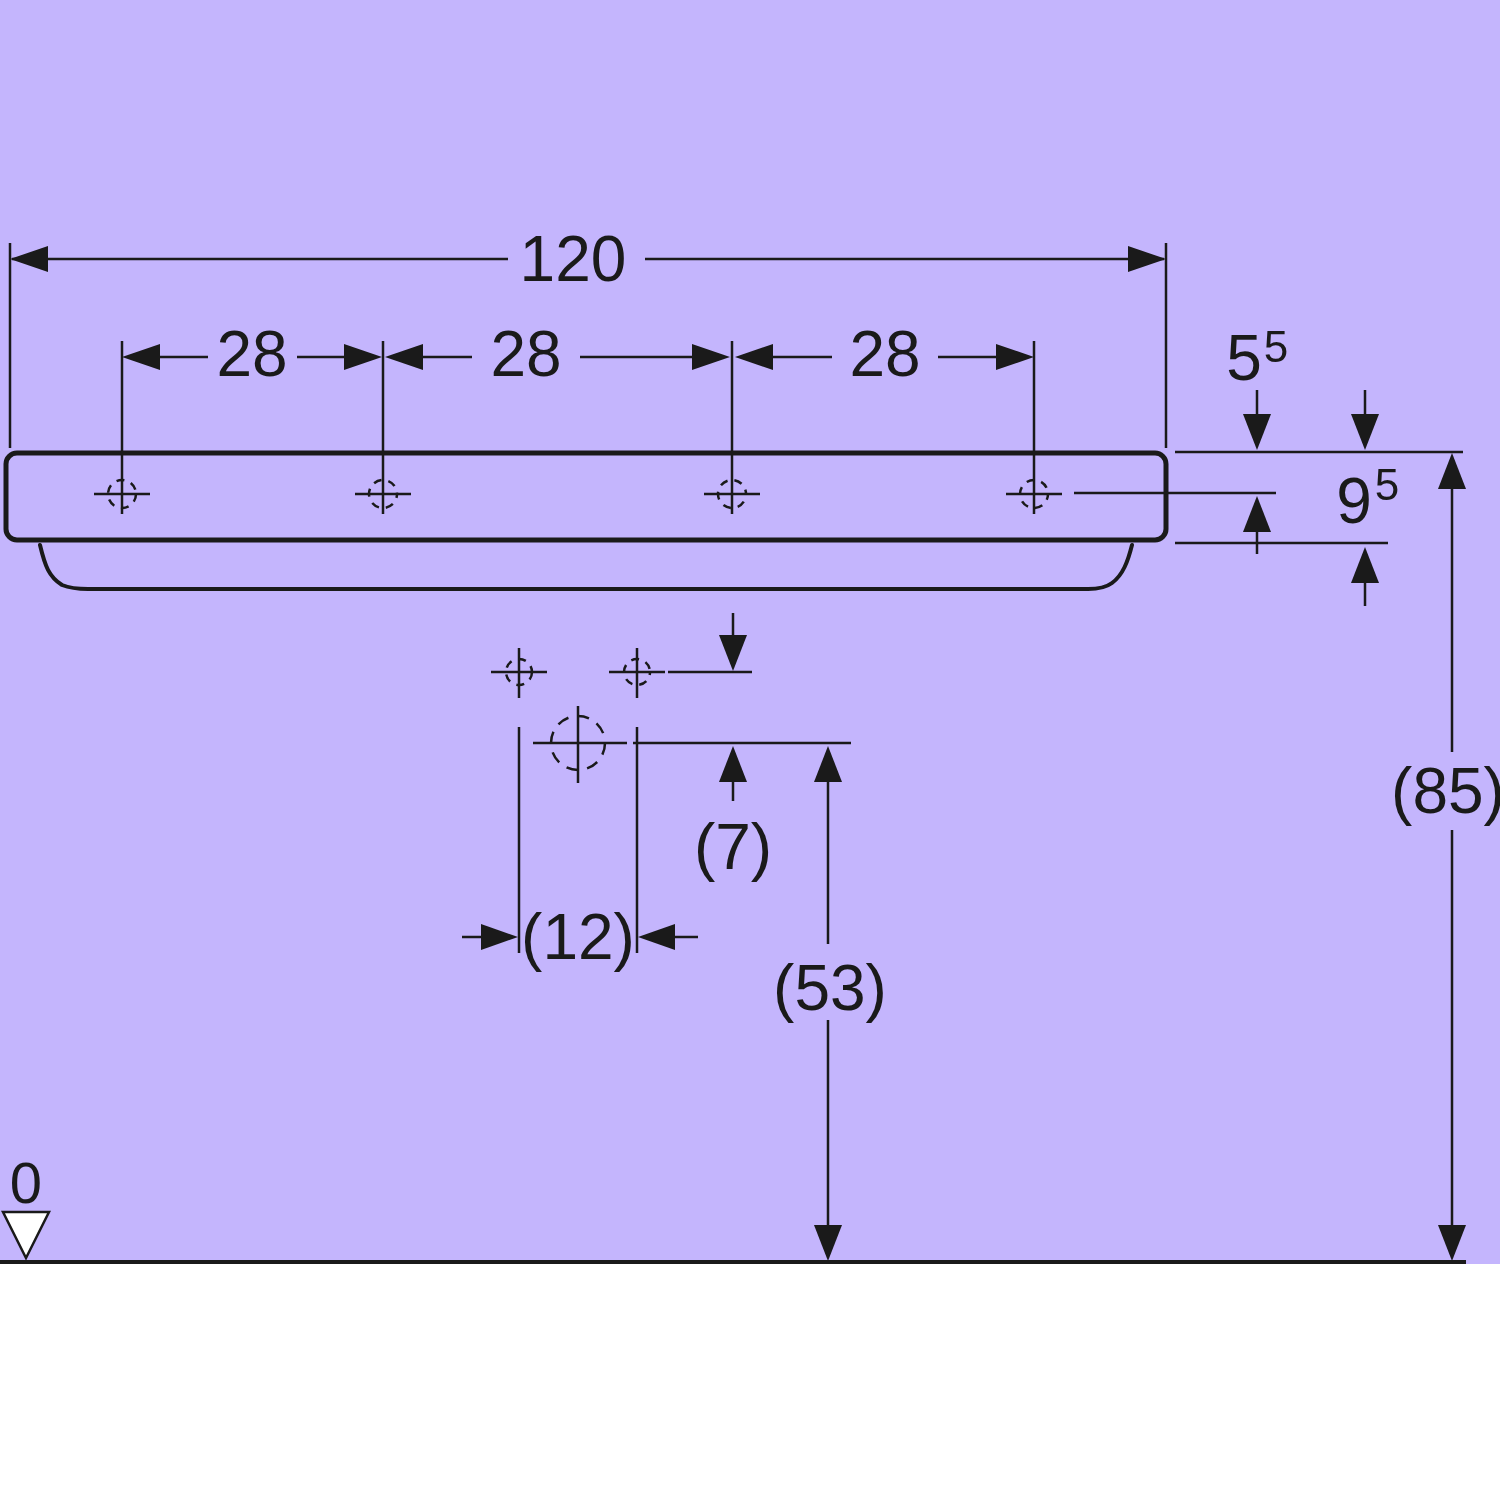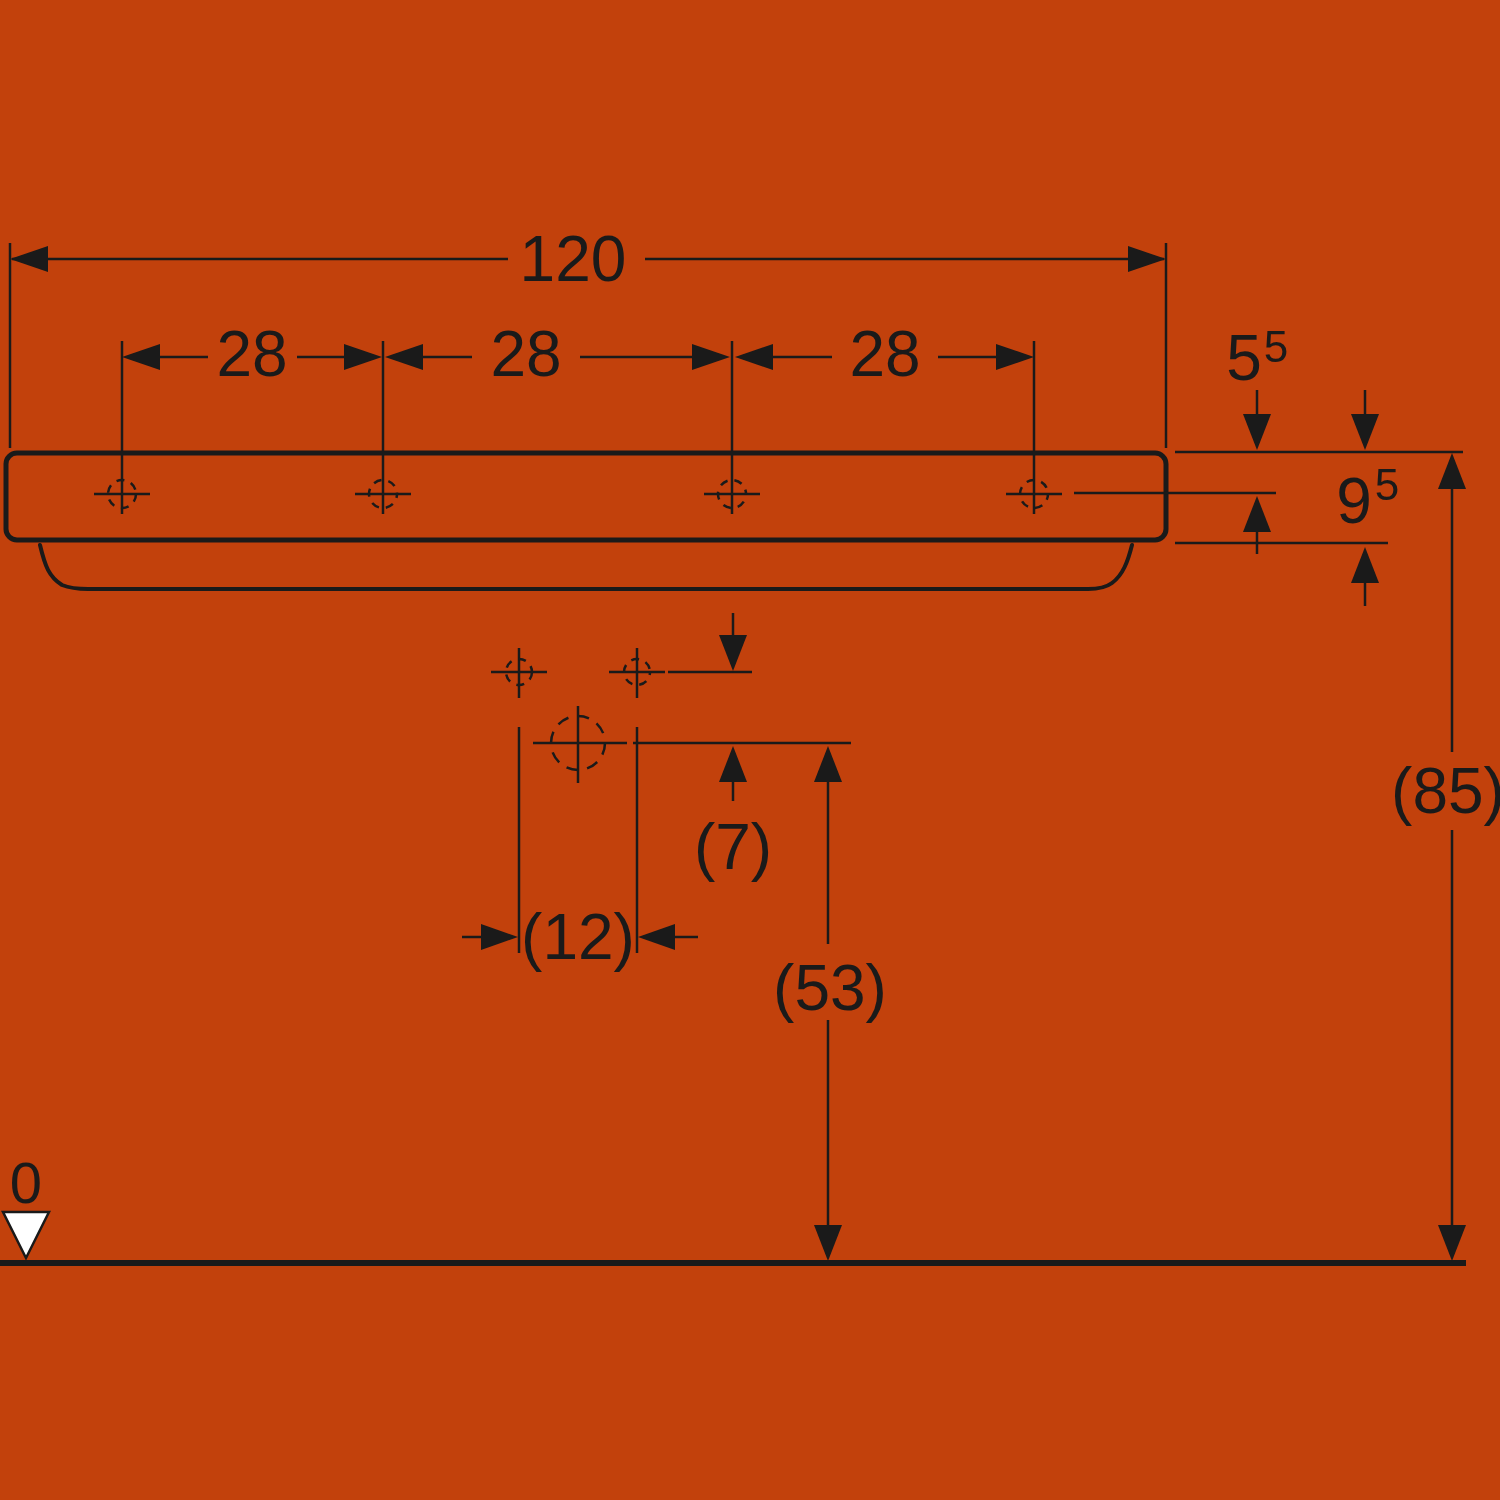--- a/index.html
+++ b/index.html
@@ -1,16 +1,16 @@
 <!DOCTYPE html>
 <html><head>
 <meta charset="utf-8">
 <style>
   html,body{margin:0;padding:0;background:#ffffff;}
-  .stage{position:relative;width:1500px;height:1500px;background:#c2410c;overflow:hidden;}
+  .stage{position:relative;width:1500px;height:1264px;background:#c4b5fd;overflow:hidden;}
   svg{display:block;}
   .ln{stroke:#1a1a1a;fill:none;}
   .thin{stroke-width:2.5;}
   .med{stroke-width:4;}
   .thick{stroke-width:5;}
   .floor{stroke-width:6;}
   .arrow{fill:#1a1a1a;stroke:none;}
   .dash-c{stroke:#1a1a1a;fill:none;stroke-width:2.5;}
   .lbl{font-family:"Liberation Sans","DejaVu Sans",sans-serif;fill:#1a1a1a;font-size:64px;text-anchor:middle;}
   .lbl-sup{font-family:"Liberation Sans","DejaVu Sans",sans-serif;fill:#1a1a1a;font-size:44px;text-anchor:middle;}

